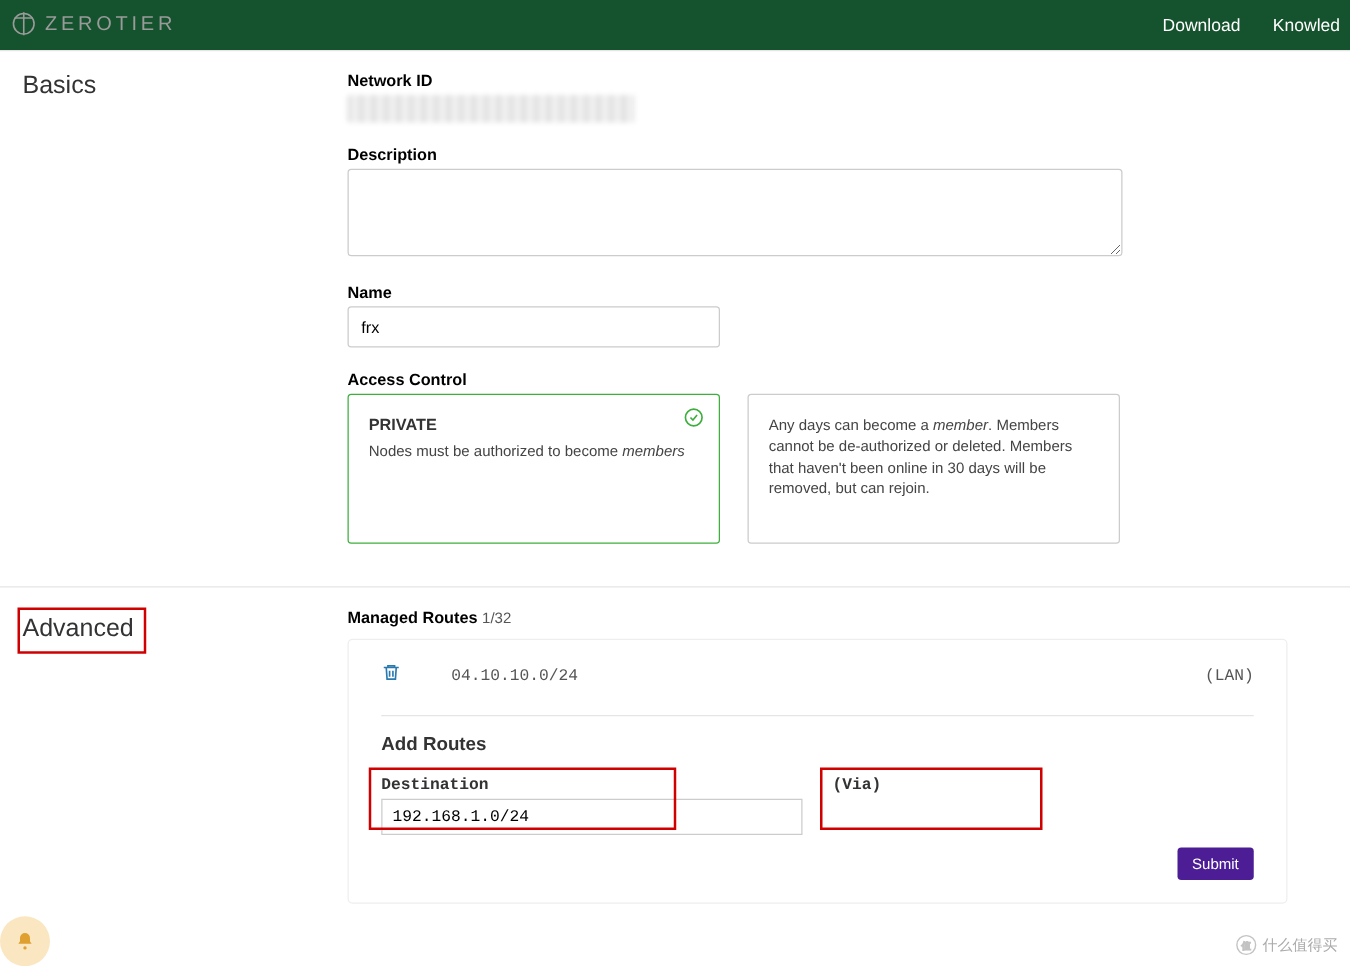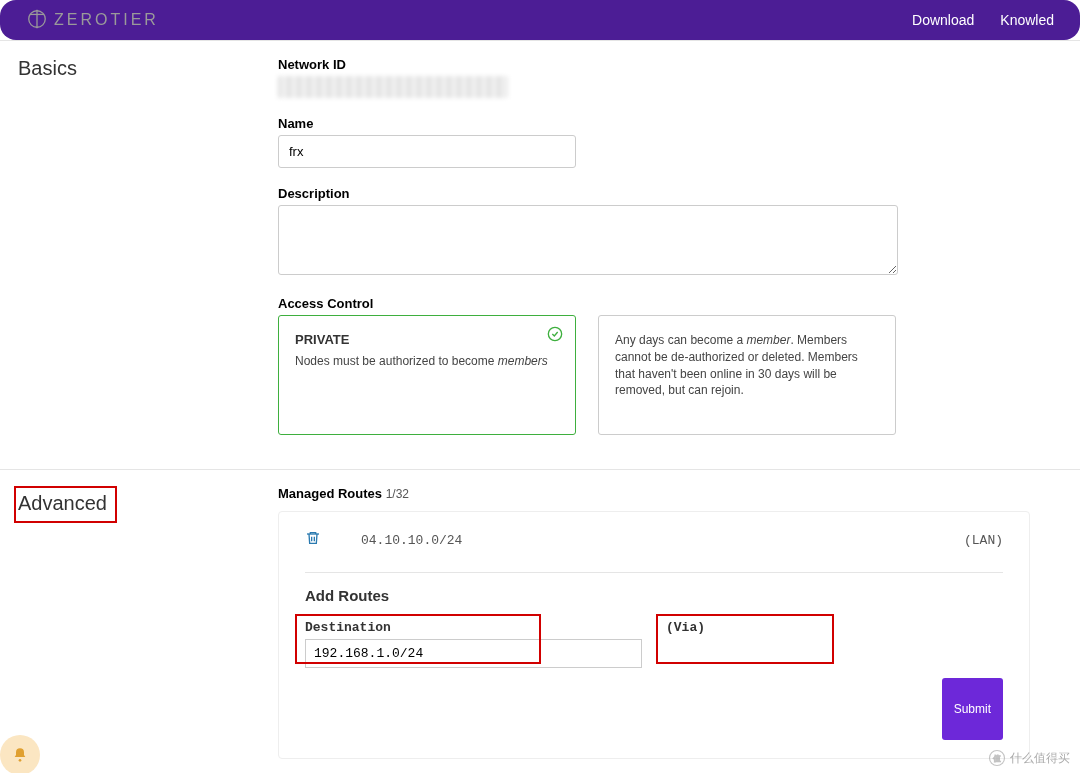--- a/index.html
+++ b/index.html
@@ -1,18 +1,18 @@
 <!DOCTYPE html>
 <html><head>
 <meta charset="utf-8">
 <style>
   * { box-sizing: border-box; margin: 0; padding: 0; }
   body { font-family: -apple-system, BlinkMacSystemFont, "Segoe UI", Helvetica, Arial, sans-serif; font-size: 13px; color: #333; background: #fff; width: 1080px; }
   
-  .header { background: #4c1d95; height: 40px; display: flex; align-items: center; padding: 0 26px; color: #9a9a9a; border-radius: 16px; }
+  .header { background: #14532d; height: 40px; display: flex; align-items: center; padding: 0 8px; color: #9a9a9a; }
   .logo { display: flex; align-items: center; gap: 6px; }
   .logo-icon svg { width: 22px; height: 22px; stroke: #9a9a9a; }
   .logo-text { font-size: 16px; letter-spacing: 3px; color: #9a9a9a; font-weight: 300; }
   .nav-right { margin-left: auto; display: flex; gap: 26px; color: #fff; font-size: 14px; }
   .nav-right span { cursor: pointer; }
 
   .section { display: flex; padding: 16px 0; border-top: 1px solid #e5e5e5; }
   .section:first-of-type { border-top: none; }
   .section-title { width: 278px; padding-left: 18px; font-size: 20px; color: #333; }
   .section-body { flex: 1; padding-right: 50px; }
@@ -44,21 +44,21 @@
   .add-routes-title { font-size: 15px; font-weight: bold; margin: 8px 0 16px; }
 
   .add-row { display: flex; gap: 24px; align-items: flex-start; position: relative; }
   .add-col { flex: 1; position: relative; }
   .add-label { font-family: "Courier New", monospace; font-size: 13px; margin-bottom: 4px; display: block; color: #333; font-weight: bold;}
   .add-input { width: 100%; border: 1px solid #ccc; padding: 6px 8px; font-family: "Courier New", monospace; font-size: 13px; }
   .add-input.focused { border: 1px solid #76a9d8; box-shadow: 0 0 2px #76a9d8; }
   .red-overlay { position: absolute; border: 2px solid #d10000; pointer-events: none; }
   .red-overlay.dest { left: -10px; top: -6px; width: 246px; height: 50px; }
   .red-overlay.via  { left: -10px; top: -6px; width: 178px; height: 50px; }
-  .submit-btn { background: #6d28d9; color: #fff; border: none; padding: 24px 12px; font-size: 12px; cursor: pointer; float: right; margin-top: 10px; border-radius: 3px;}
+  .submit-btn { background: #4c1d95; color: #fff; border: none; padding: 6px 12px; font-size: 12px; cursor: pointer; float: right; margin-top: 10px; border-radius: 3px;}
   .managed-count { font-weight: normal; font-size: 12px; color: #555; }
 
   .watermark { position: absolute; right: 10px; bottom: 8px; opacity: .7; font-size: 12px; color: #888; display:flex; align-items:center; gap:4px;}
   .bell { position: absolute; left: 0; bottom: 0; width: 40px; height: 40px; border-radius: 50%; background: #fbe6c2; display:flex; align-items:center; justify-content:center; color:#e0a030;}
   .wrap { position: relative; width:1080px; min-height:773px; overflow:hidden;}
 </style>
 </head>
 <body>
 <div class="wrap">
 
@@ -80,26 +80,26 @@
 </div>
 
 <div class="section">
   <div class="section-title">Basics</div>
   <div class="section-body">
     <div class="field-group">
       <div class="field-label">Network ID</div>
       <span class="networkid-blur"></span>
     </div>
     <div class="field-group">
+      <div class="field-label">Description</div>
+      <textarea class="textarea" style=""></textarea>
+    </div>
+    <div class="field-group">
       <div class="field-label">Name</div>
       <input class="text-input" value="frx" style="">
-    </div>
-    <div class="field-group">
-      <div class="field-label">Description</div>
-      <textarea class="textarea" style=""></textarea>
     </div>
     <div class="field-group">
       <div class="field-label">Access Control</div>
       <div class="ac-row">
         <div class="ac-card selected">
           <span class="ac-check">
             <svg width="16" height="16" viewBox="0 0 24 24" fill="none" stroke="#3eaf3e" stroke-width="2">
                   <circle cx="12" cy="12" r="10"></circle>
                   <path d="m8 12 3 3 5-6"></path>
                 </svg>

